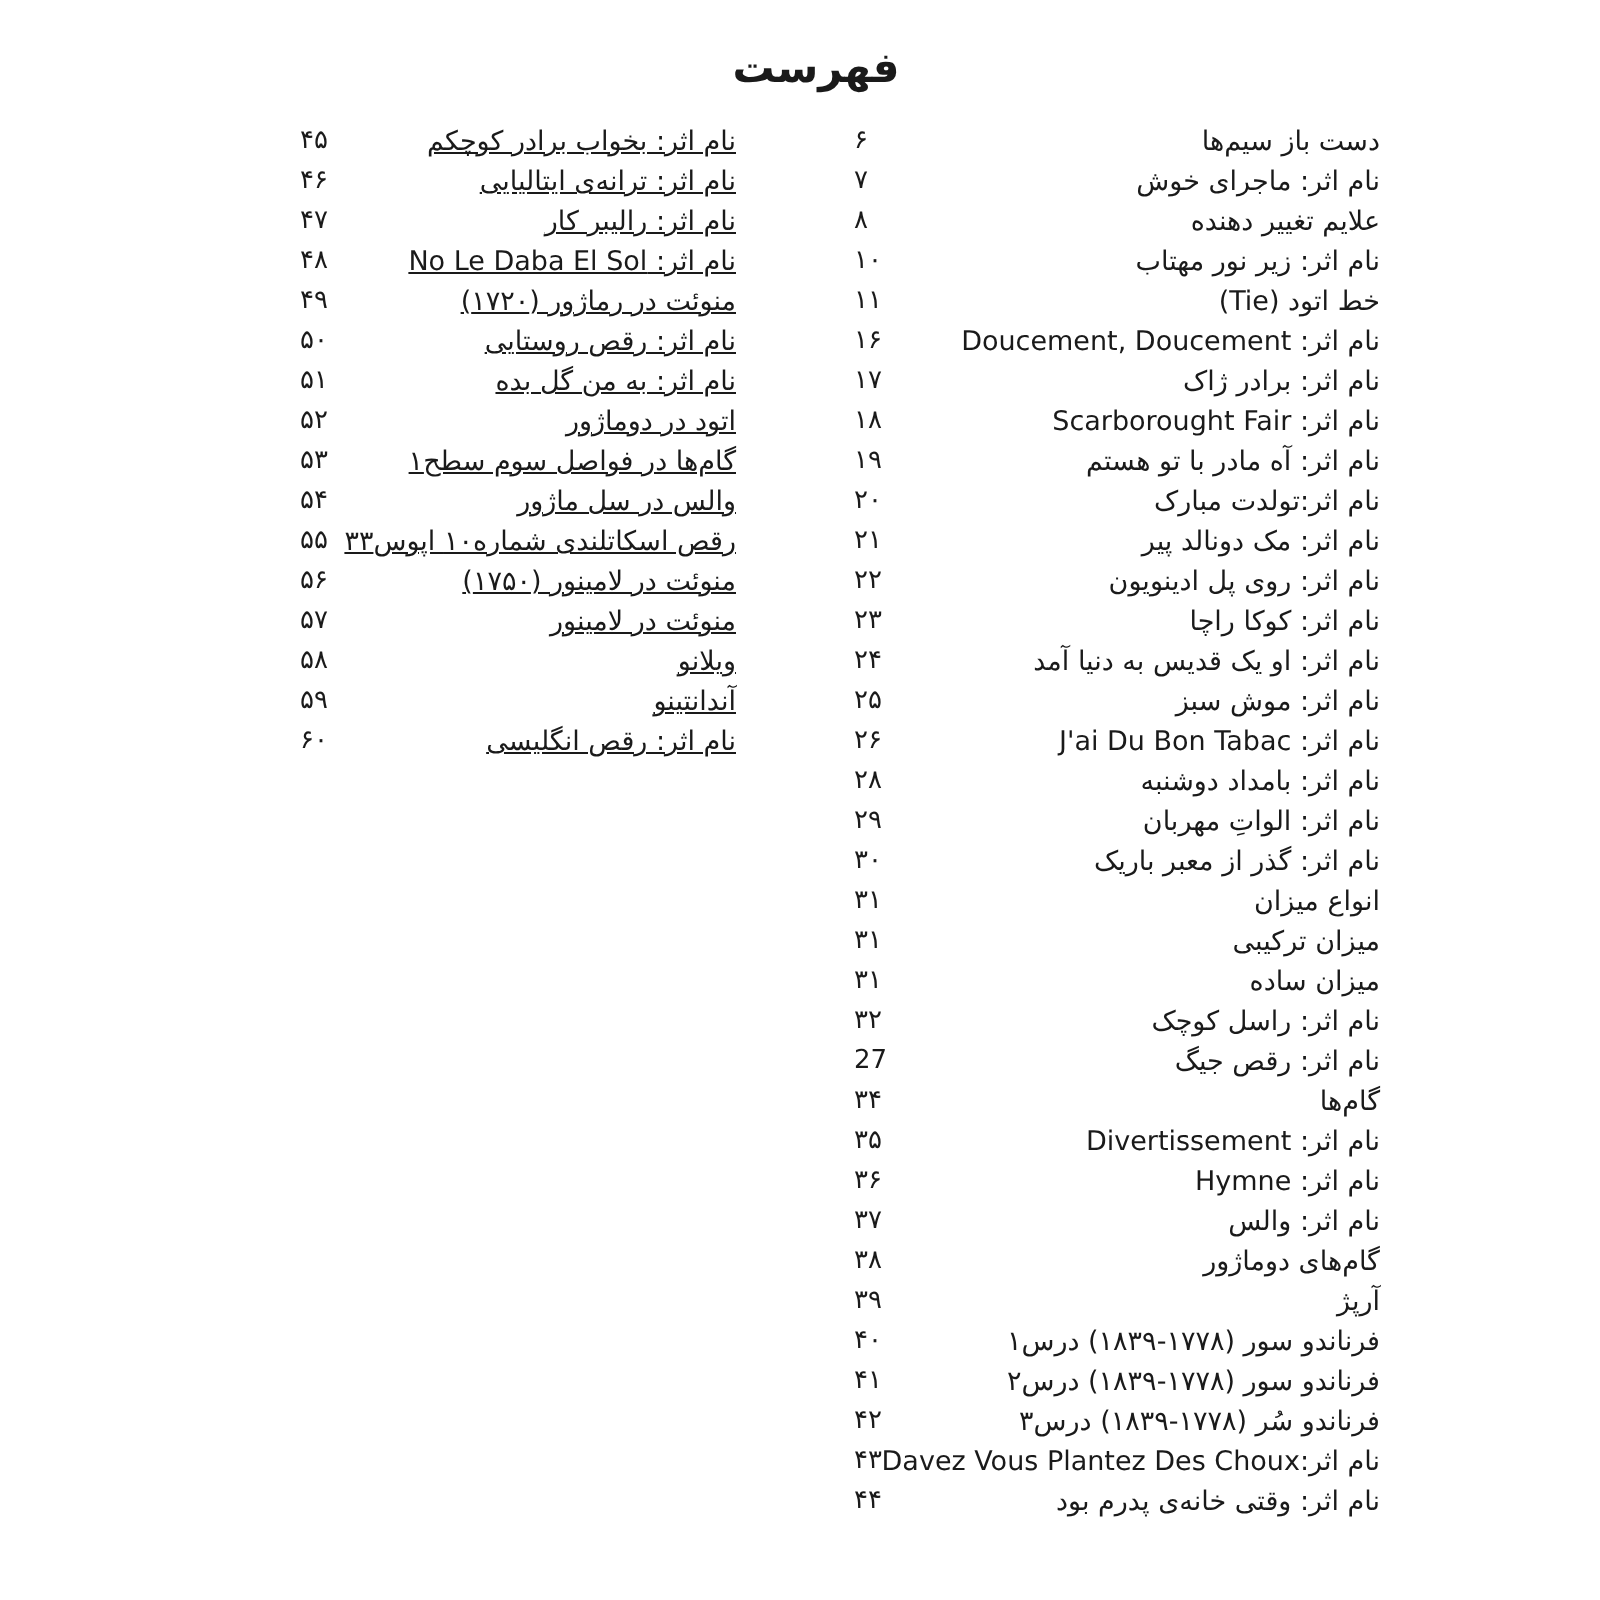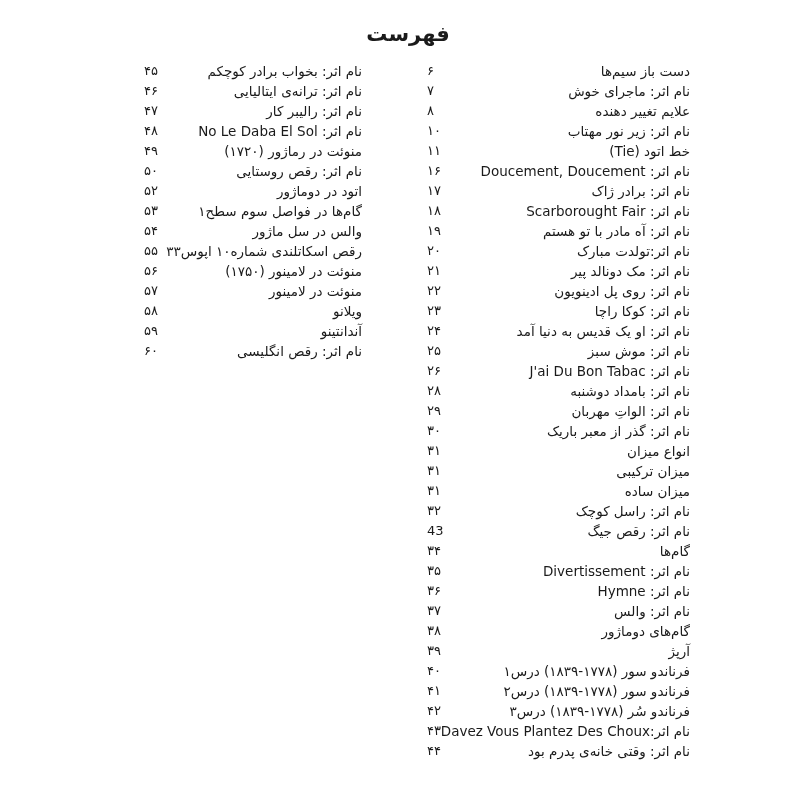--- a/index.html
+++ b/index.html
@@ -21,21 +21,21 @@
     font-size: 21px;
     font-weight: bold;
     margin: 8px;
     direction: rtl;
   }
   .toc-col {
     position: absolute;
     top: 61px;
   }
   .toc-col-right { left: 427px; width: 263px; }
-  .toc-col-left  { left: 144px; width: 218px; }
+  .toc-col-left  { left: 150px; width: 218px; text-decoration: underline; }
   .toc-row {
     position: relative;
     height: 20px;
   }
   .toc-num {
     position: absolute;
     left: 0;
     top: 0;
     font-size: 13px;
     line-height: 20px;
@@ -80,20 +80,24 @@
   <div class="toc-row">
     <span class="toc-num">۴۹</span>
     <span class="toc-title">منوئت در رماژور (۱۷۲۰)</span>
   </div>
 
   <div class="toc-row">
     <span class="toc-num">۵۰</span>
     <span class="toc-title">نام اثر: رقص روستایی</span>
   </div>
 
+  <div class="toc-row">
+    <span class="toc-num">۵۱</span>
+    <span class="toc-title">نام اثر: به من گل بده</span>
+  </div>
 
   <div class="toc-row">
     <span class="toc-num">۵۲</span>
     <span class="toc-title">اتود در دوماژور</span>
   </div>
 
   <div class="toc-row">
     <span class="toc-num">۵۳</span>
     <span class="toc-title">گام‌ها در فواصل سوم سطح۱</span>
   </div>
@@ -245,21 +249,21 @@
     <span class="toc-num">۳۱</span>
     <span class="toc-title">میزان ساده</span>
   </div>
 
   <div class="toc-row">
     <span class="toc-num">۳۲</span>
     <span class="toc-title">نام اثر: راسل کوچک</span>
   </div>
 
   <div class="toc-row">
-    <span class="toc-num">43</span>
+    <span class="toc-num">27</span>
     <span class="toc-title">نام اثر: رقص جیگ</span>
   </div>
 
   <div class="toc-row">
     <span class="toc-num">۳۴</span>
     <span class="toc-title">گام‌ها</span>
   </div>
 
   <div class="toc-row">
     <span class="toc-num">۳۵</span>

